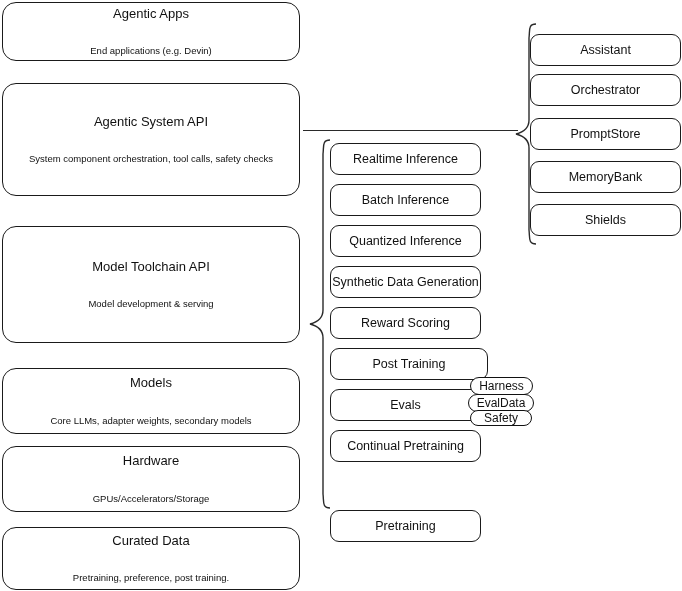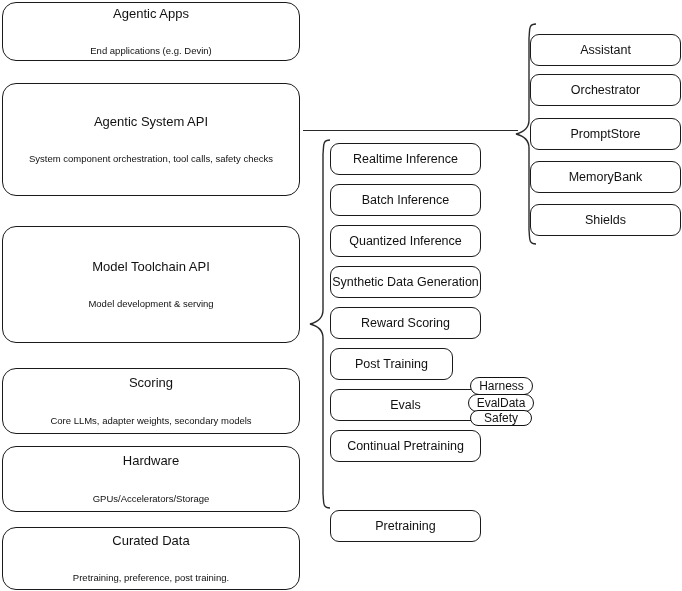--- a/index.html
+++ b/index.html
@@ -92,21 +92,21 @@
     <div class="title">Agentic System API</div>
     <div class="subtitle">System component orchestration, tool calls, safety checks</div>
   </div>
 
   <div class="node layer" style="left:2px; top:226px; width:298px; height:117px;">
     <div class="title">Model Toolchain API</div>
     <div class="subtitle">Model development &amp; serving</div>
   </div>
 
   <div class="node layer" style="left:2px; top:368px; width:298px; height:66px;">
-    <div class="title">Scoring</div>
+    <div class="title">Models</div>
     <div class="subtitle">Core LLMs, adapter weights, secondary models</div>
   </div>
 
   <div class="node layer" style="left:2px; top:446px; width:298px; height:66px;">
     <div class="title">Hardware</div>
     <div class="subtitle">GPUs/Accelerators/Storage</div>
   </div>
 
   <div class="node layer" style="left:2px; top:527px; width:298px; height:63px;">
     <div class="title">Curated Data</div>
@@ -131,21 +131,21 @@
   </div>
   <div class="node leaf" style="left:330px; top:225px; width:151px; height:32px;">
     <div class="title">Quantized Inference</div>
   </div>
   <div class="node leaf" style="left:330px; top:266px; width:151px; height:32px;">
     <div class="title">Synthetic Data Generation</div>
   </div>
   <div class="node leaf" style="left:330px; top:307px; width:151px; height:32px;">
     <div class="title">Reward Scoring</div>
   </div>
-  <div class="node leaf" style="left:330px; top:348px; width:123px; height:32px;">
+  <div class="node leaf" style="left:330px; top:348px; width:158px; height:32px;">
     <div class="title">Post Training</div>
   </div>
   <div class="node leaf" style="left:330px; top:389px; width:151px; height:32px;">
     <div class="title">Evals</div>
   </div>
   <div class="node leaf" style="left:330px; top:430px; width:151px; height:32px;">
     <div class="title">Continual Pretraining</div>
   </div>
   <div class="node leaf" style="left:330px; top:470px; width:151px; height:32px;margin-top:40px;">
     <div class="title">Pretraining</div>

